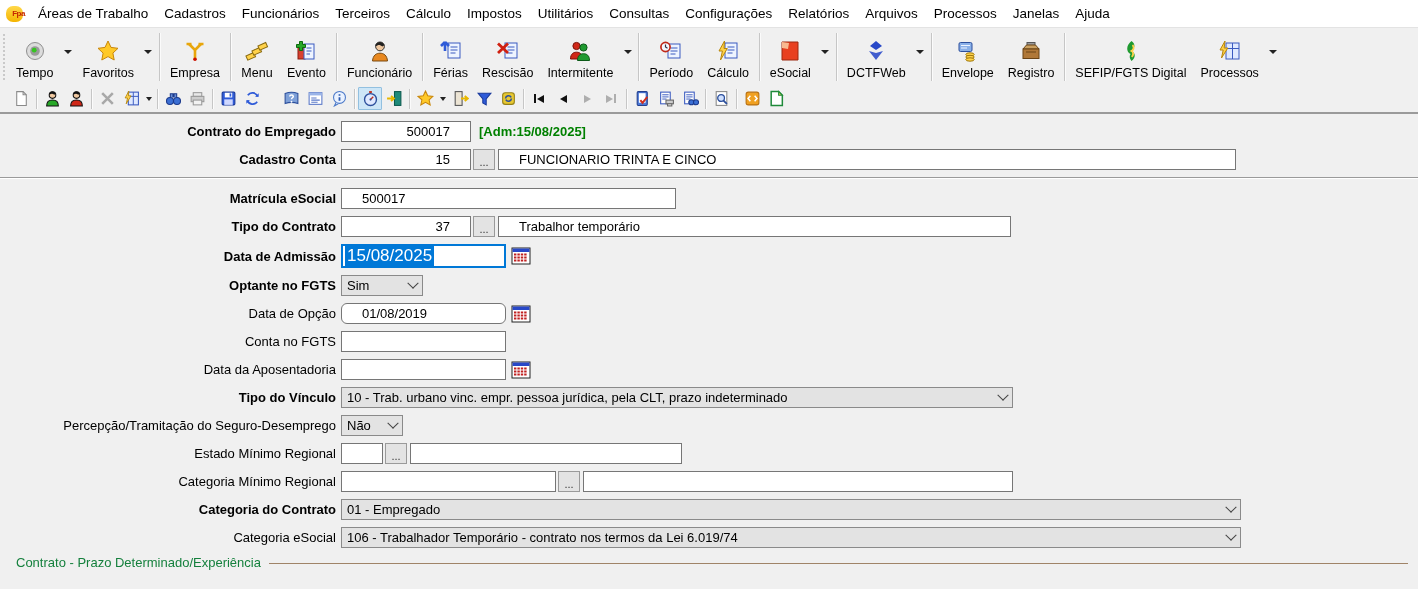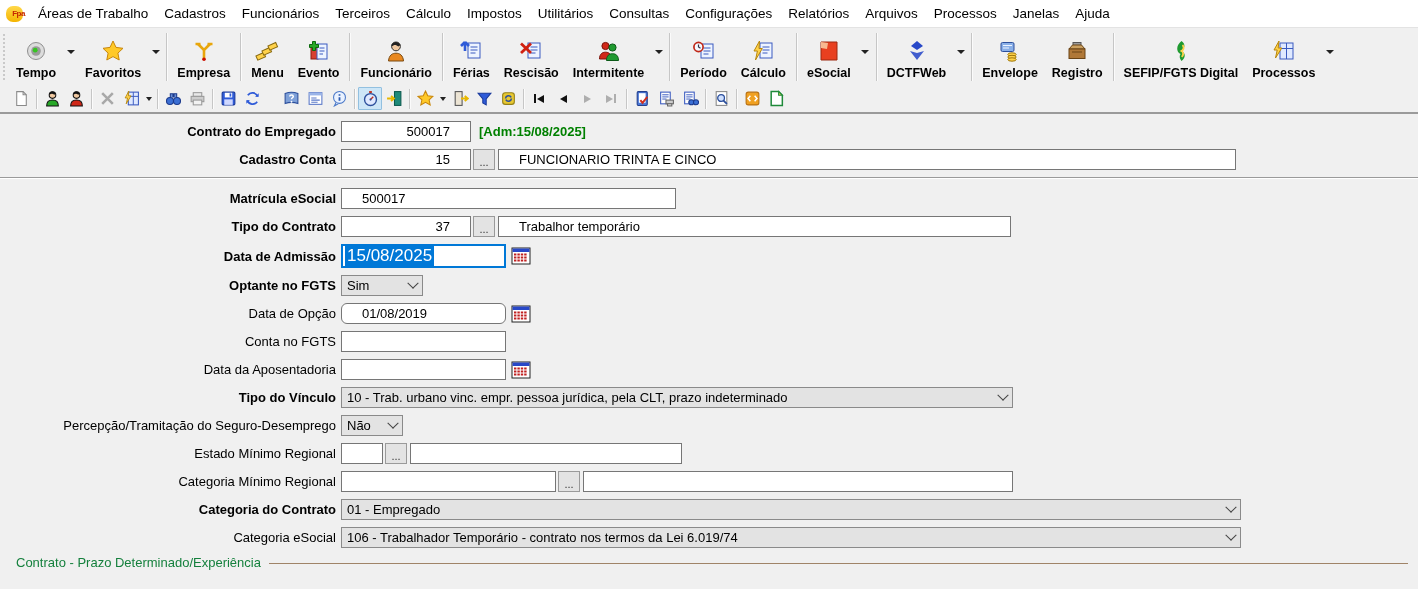--- a/index.html
+++ b/index.html
@@ -29,21 +29,20 @@
   .menu-item {
     padding: 4px 8px; font-size: 13.5px; cursor: default; white-space: nowrap;
   }
 
   
   .toolbar-main {
     height: 58px; background: #f0f0f0;
     display: flex; align-items: stretch;
     border-top: 1px solid #e3e3e3;
     padding: 2px 0 1px 0;
-    font-weight: bold;
   }
   .grip {
     width: 5px; margin: 4px 2px;
     background-image: repeating-linear-gradient(to bottom,#c9c9c9 0 2px,transparent 2px 4px);
     background-size: 2px 100%; background-repeat: no-repeat; background-position: 1px 0;
   }
   .vsep { width: 1px; background: #c6c6c6; margin: 3px 3px; box-shadow: 1px 0 0 #fbfbfb; }
   .tb-btn {
     display: flex; flex-direction: column; align-items: center; justify-content: flex-end;
     padding: 3px 7px 4px 7px; min-width: 46px; cursor: default;

